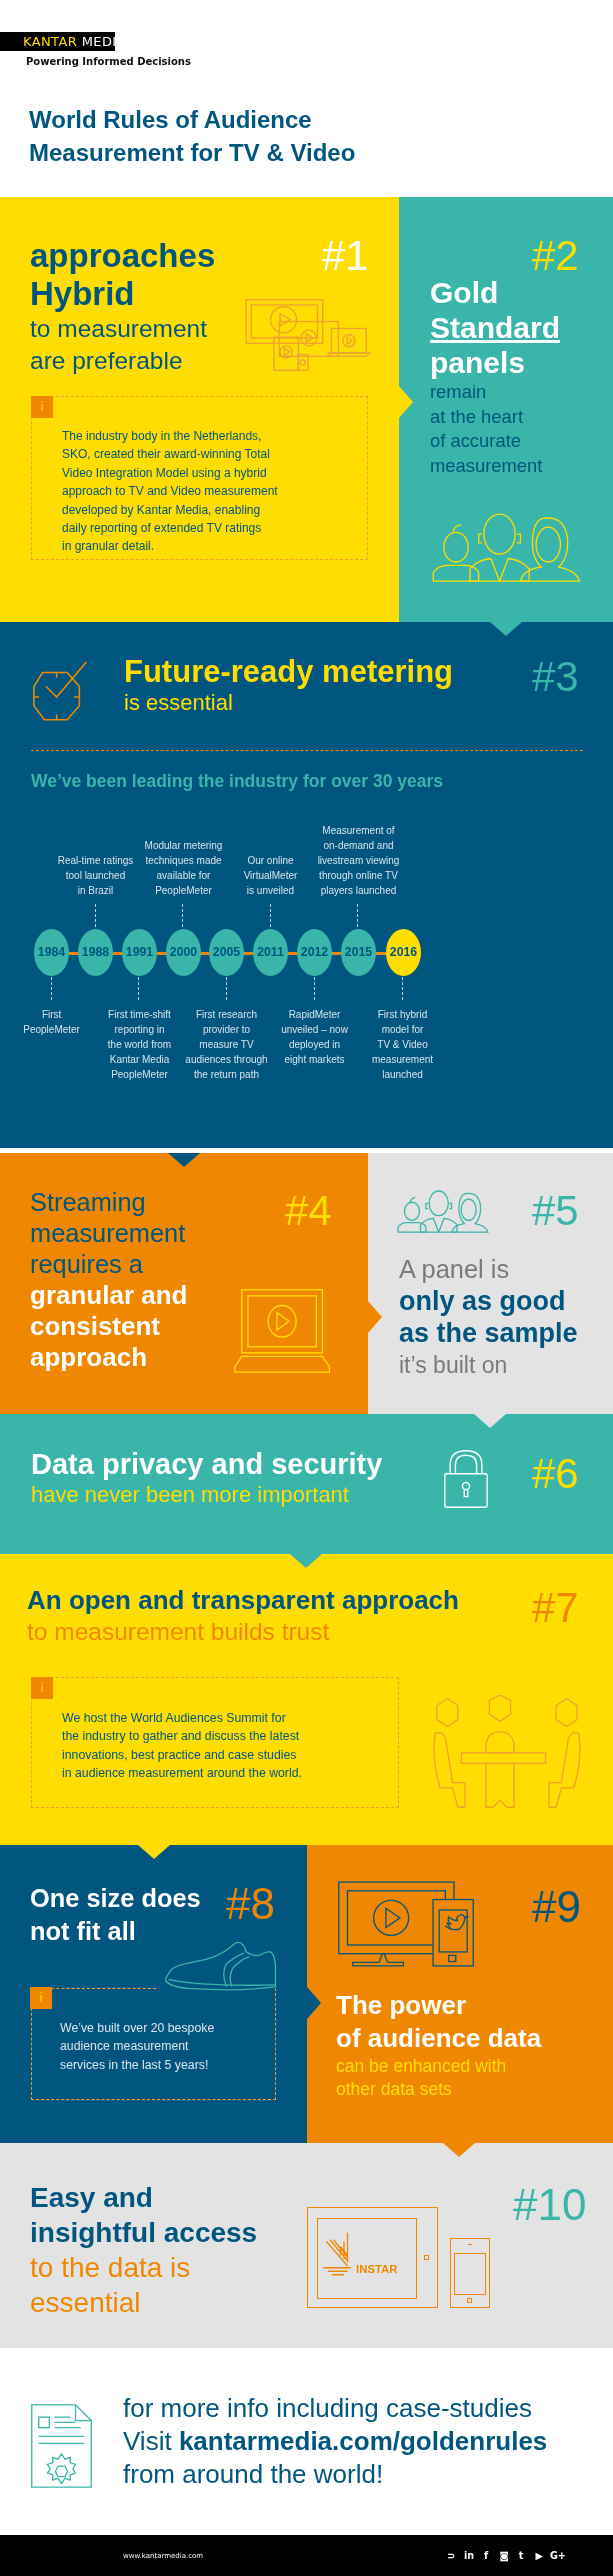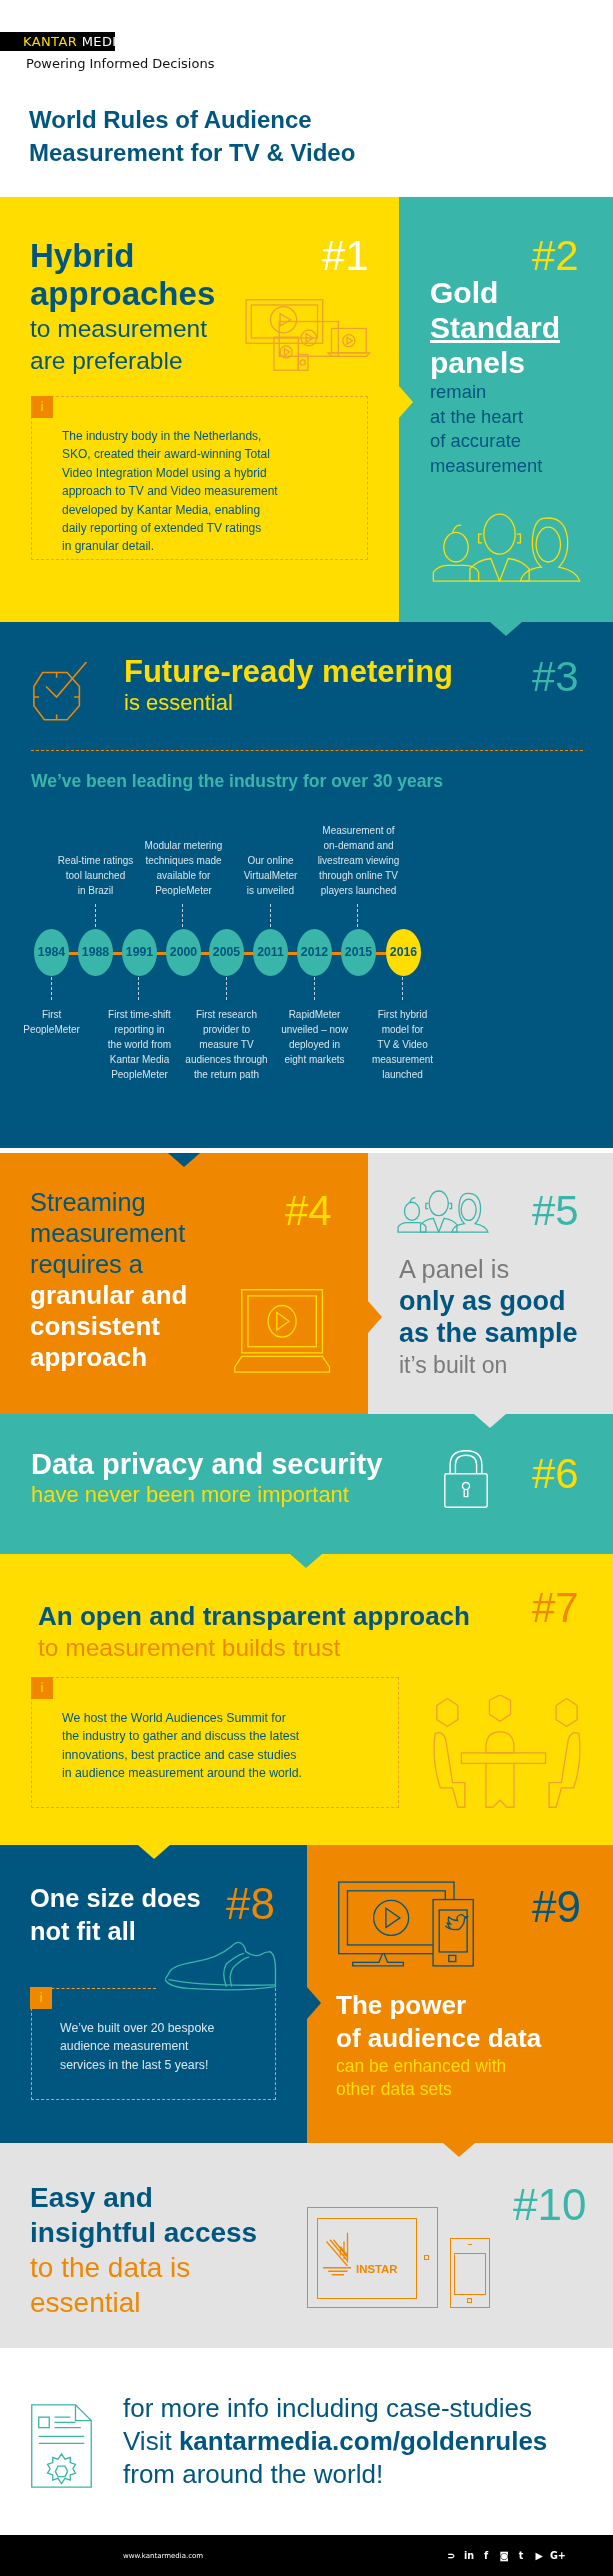--- a/index.html
+++ b/index.html
@@ -11,21 +11,21 @@
   .teal { color: #3ab5aa; }
   .orange { color: #f08700; }
   .white { color: #ffffff; }
   .gray { color: #7a7a7a; }
   .b { font-weight: bold; }
 
   
   #header { top: 0; left: 0; width: 613px; height: 197px; background: #fff; }
   #logo { top: 32px; left: 0; width: 115px; height: 19px; background: #000; }
   #logo-text { top: 34px; left: 23px; font-size: 13px; letter-spacing: 0.4px; white-space: nowrap; }
-  #tagline { top: 56px; left: 26px; font-size: 13px; font-weight: normal; color: #111; white-space: nowrap; }
+  #tagline { top: 56px; left: 26px; font-size: 10px; font-weight: bold; color: #111; white-space: nowrap; }
   #title { top: 103px; left: 29px; font-size: 24px; font-weight: bold; line-height: 33px; color: #00567f; font-family: "Liberation Sans", sans-serif; }
 
   
   .sec { position: absolute; }
   .num { position: absolute; font-family: "Liberation Sans", sans-serif; font-weight: normal; }
   .arrow-down { position: absolute; width: 0; height: 0; border-left: 16px solid transparent; border-right: 16px solid transparent; }
   .arrow-right { position: absolute; width: 0; height: 0; border-top: 16px solid transparent; border-bottom: 16px solid transparent; }
 
   .infobox { position: absolute; border: 1.3px dashed #f0a030; }
   .info-i { position: absolute; left: -0.9px; top: -0.9px; width: 22px; height: 22px; background: #f08700; color: #ffdd00; font-size: 11.4px; text-align: center; line-height: 22px; }
@@ -50,22 +50,22 @@
 <div id="logo-text" class="abs"><span class="yellow">KANTAR</span> <span class="white">MEDIA</span></div>
 <div id="tagline" class="abs">Powering Informed Decisions</div>
 <div id="title" class="abs">
   <div>World Rules of Audience</div>
   <div>Measurement for TV &amp; Video</div>
 </div>
 
 <div class="sec" style="top:197px;left:0;width:399px;height:425px;background:#ffdd00;"></div>
 <div class="num white" style="top:232px;left:322px;font-size:42px;">#1</div>
 <div class="abs blue cond" style="top:237px;left:30px;line-height:38px;">
+  <div class="b" style="font-size:33px;">approaches</div>
   <div class="b" style="font-size:33px;">Hybrid</div>
-  <div class="b" style="font-size:33px;">approaches</div>
   <div style="font-size:24.5px;line-height:32px;">to measurement</div>
   <div style="font-size:24.5px;line-height:32px;">are preferable</div>
 </div>
 <svg class="abs" style="top:298px;left:244px;" width="127" height="74" viewBox="0 0 145 85" fill="none" stroke="#f0a030" stroke-width="1.5">
   <rect x="2" y="2" width="88" height="50"></rect>
     <rect x="8" y="8" width="76" height="38"></rect>
   <circle cx="45" cy="25" r="15"></circle>
     <polygon points="41,18 41,32 53,25"></polygon>
   <rect x="40" y="27" width="68" height="40"></rect>
     <circle cx="74" cy="46" r="9"></circle>
@@ -259,21 +259,21 @@
   <path d="M8 28 v-10 q0 -16 18 -16 q18 0 18 16 v10"></path>
     <path d="M14 28 v-10 q0 -11 12 -11 q12 0 12 11 v10"></path>
   <rect x="2" y="28" width="48" height="38" rx="2"></rect>
     <circle cx="26" cy="42" r="4"></circle>
     <path d="M24 46 v8 h4 v-8"></path>
 </svg>
 <div class="num yellow" style="top:1450px;left:532px;font-size:42px;">#6</div>
 
 <div class="sec" style="top:1554px;left:0;width:613px;height:294px;background:#ffdd00;"></div>
 <div class="arrow-down" style="top:1554px;left:290px;border-top:14px solid #3ab5aa;"></div>
-<div class="abs cond" style="top:1584px;left:38px;margin-top:16px;">
+<div class="abs cond" style="top:1584px;left:27px;">
   <div class="blue b" style="font-size:26px;line-height:33px;">An open and transparent approach</div>
   <div class="orange" style="font-size:24.5px;line-height:30px;">to measurement builds trust</div>
 </div>
 <div class="num orange" style="top:1584px;left:532px;font-size:42px;">#7</div>
 <div class="infobox" style="top:1677px;left:31px;width:368px;height:131px;">
   <div class="info-i">i</div>
 </div>
 <div class="abs blue cond" style="top:1709px;left:62px;font-size:12.3px;line-height:18.4px;">
   <div>We host the World Audiences Summit for</div>
   <div>the industry to gather and discuss the latest</div>

